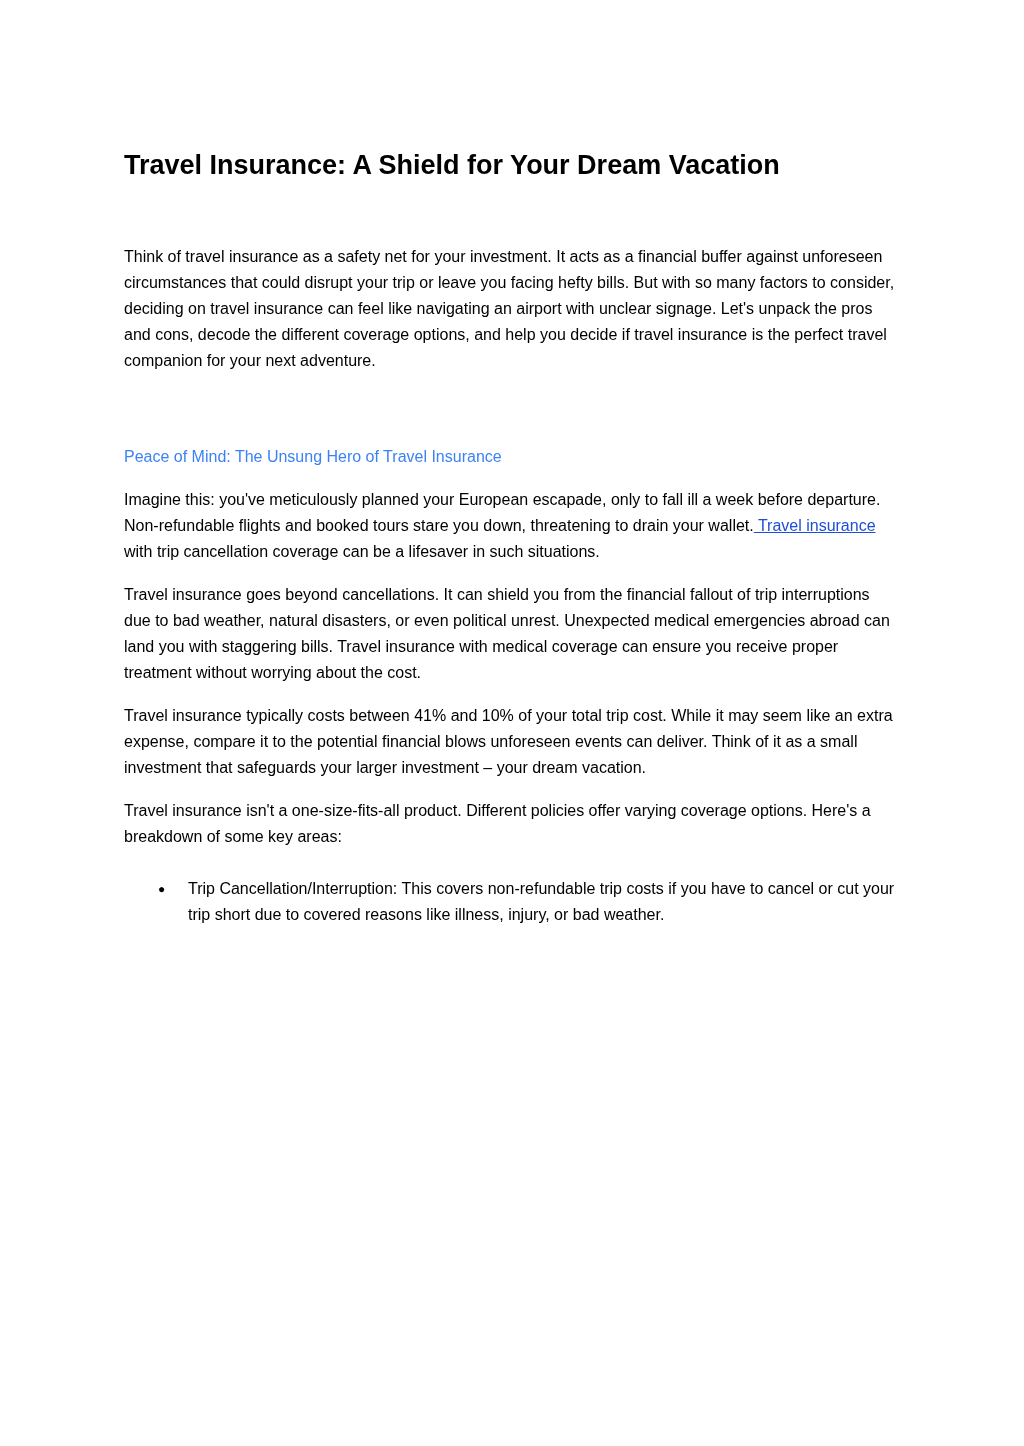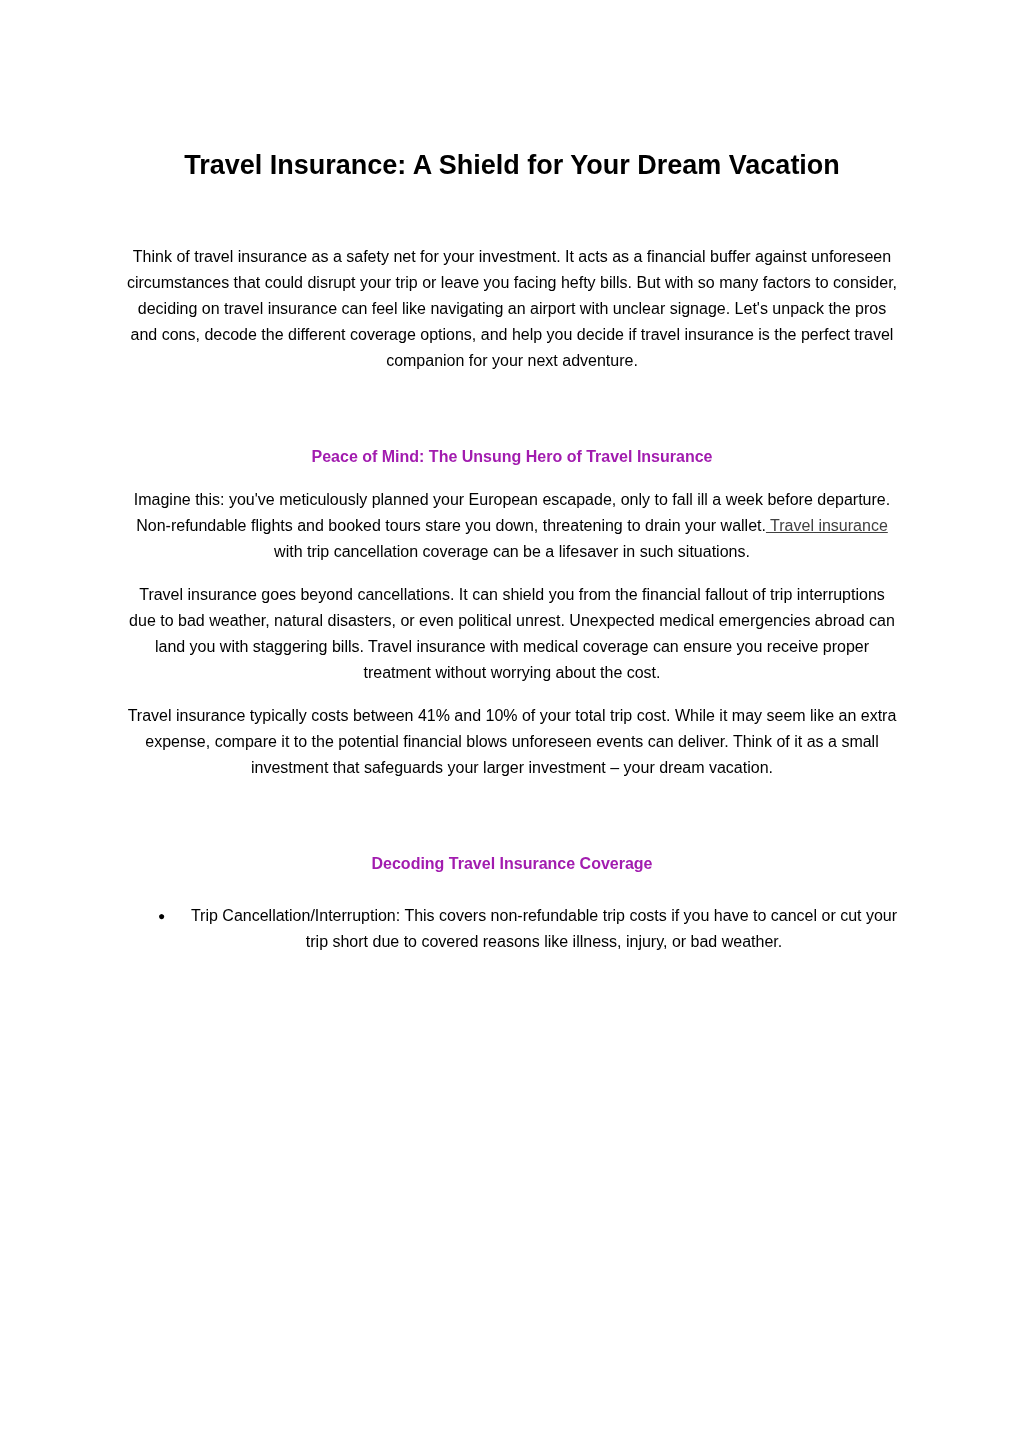--- a/index.html
+++ b/index.html
@@ -13,46 +13,45 @@
     height: 1446px;
     overflow: hidden;
     font-family: "Liberation Sans", "DejaVu Sans", sans-serif;
     color: #000000;
   }
   .page {
     width: 1024px;
     height: 1446px;
     padding: 148px 124px 2px 124px;
     background: #ffffff;
-    text-align: center;
   }
   h1.doc-title {
     font-size: 27px;
     line-height: 34px;
     font-weight: bold;
     color: #000000;
     margin: 0 0 62px 0;
     letter-spacing: 0;
   }
   p.doc-paragraph {
     font-size: 16px;
     line-height: 26px;
     font-weight: normal;
     margin: 0 0 17px 0;
     color: #000000;
   }
   h2.doc-heading {
     font-size: 16px;
     line-height: 26px;
-    font-weight: bold;
-    color: #a21caf;
+    font-weight: normal;
+    color: #3b82f6;
     margin: 70px 0 17px 0;
   }
   a.doc-link {
-    color: #404040;
+    color: #1d4ed8;
     text-decoration: underline;
     cursor: pointer;
   }
   ul.doc-list {
     list-style: none;
     margin: 26px 0 17px 0;
     padding: 0 0 0 64px;
   }
   ul.doc-list li {
     position: relative;
@@ -84,20 +83,20 @@
 
   <h2 class="doc-heading">Peace of Mind: The Unsung Hero of Travel Insurance</h2>
 
   <p class="doc-paragraph"><span>Imagine this: you've meticulously planned your European escapade, only to fall ill a week before departure. Non-refundable flights and booked tours stare you down, threatening to drain your wallet.</span><a href="#" class="doc-link"> Travel insurance</a><span> with trip cancellation coverage can be a lifesaver in such situations.</span></p>
 
   <p class="doc-paragraph">Travel insurance goes beyond cancellations. It can shield you from the financial fallout of trip interruptions due to bad weather, natural disasters, or even political unrest. Unexpected medical emergencies abroad can land you with staggering bills. Travel insurance with medical coverage can ensure you receive proper treatment without worrying about the cost.</p>
 
 
   <p class="doc-paragraph">Travel insurance typically costs between 41% and 10% of your total trip cost. While it may seem like an extra expense, compare it to the potential financial blows unforeseen events can deliver. Think of it as a small investment that safeguards your larger investment – your dream vacation.</p>
 
-  <h2 class="doc-heading">Decoding Travel Insurance Coverage</h2>
 
+  <p class="doc-paragraph">Travel insurance isn't a one-size-fits-all product. Different policies offer varying coverage options. Here's a breakdown of some key areas:</p>
 
   <ul class="doc-list">
     <li><span class="bullet-glyph">●</span><span class="bold-lead">Trip Cancellation/Interruption:</span><span> This covers non-refundable trip costs if you have to cancel or cut your trip short due to covered reasons like illness, injury, or bad weather.</span></li>
   </ul>
 
 </div>
 
 </body></html>

